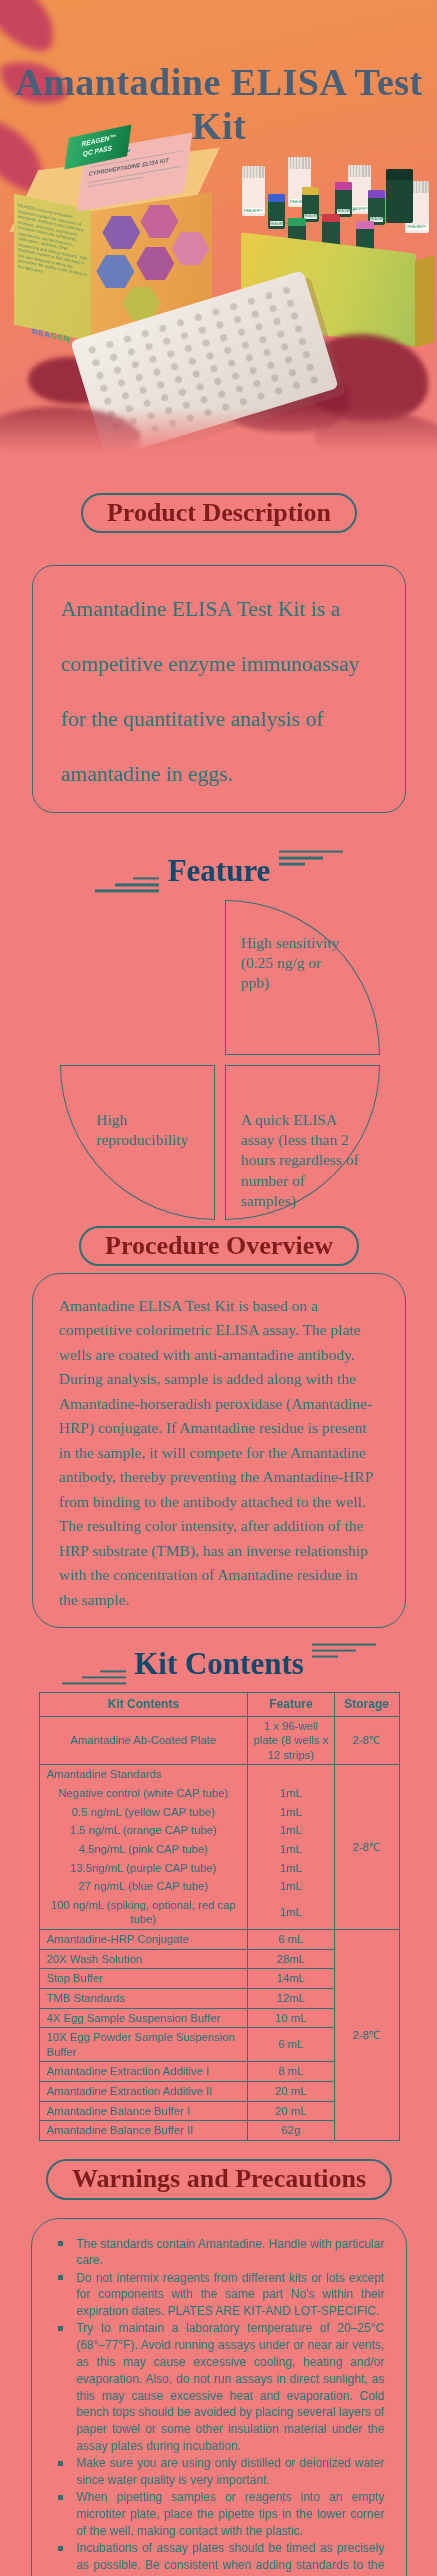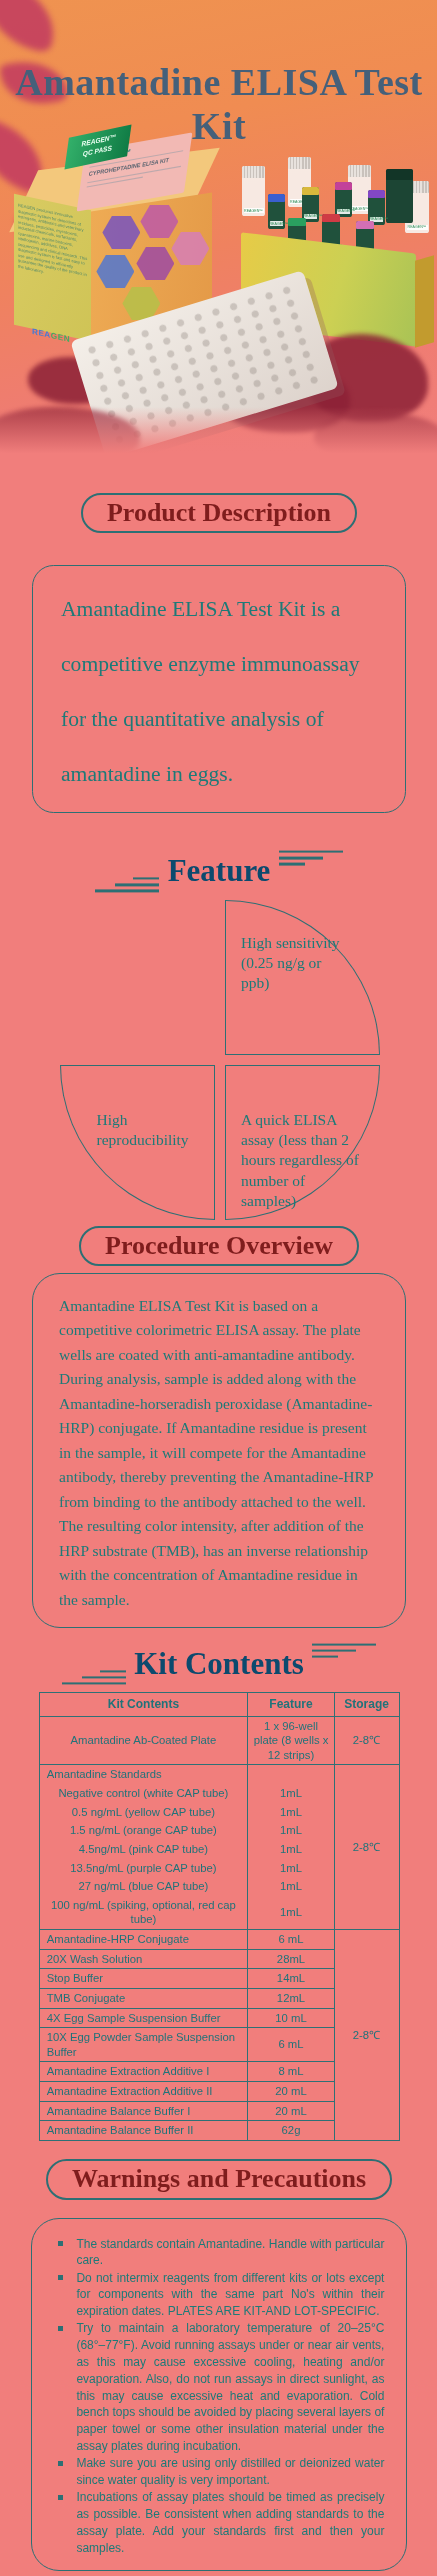--- a/index.html
+++ b/index.html
@@ -320,21 +320,21 @@
   </tr>
   <tr>
         <td class="lft">20X Wash Solution</td>
         <td>28mL</td>
       </tr>
   <tr>
         <td class="lft">Stop Buffer</td>
         <td>14mL</td>
       </tr>
   <tr>
-        <td class="lft">TMB Conjugate</td>
+        <td class="lft">TMB Standards</td>
         <td>12mL</td>
       </tr>
   <tr>
         <td class="lft">4X Egg Sample Suspension Buffer</td>
         <td>10 mL</td>
       </tr>
   <tr>
         <td class="lft">10X Egg Powder Sample Suspension Buffer</td>
         <td>6 mL</td>
       </tr>
@@ -359,17 +359,18 @@
 
 <div class="stadium-wrap" style="margin-top:18.5px;">
   <div class="stadium">Warnings and Precautions</div>
 </div>
 <div class="tealbox warn-box">
   <ul>
     <li>The standards contain Amantadine. Handle with particular care.</li>
     <li>Do not intermix reagents from different kits or lots except for components with the same part No's within their expiration dates. PLATES ARE KIT-AND LOT-SPECIFIC.</li>
     <li>Try to maintain a laboratory temperature of 20–25°C (68°–77°F). Avoid running assays under or near air vents, as this may cause excessive cooling, heating and/or evaporation. Also, do not run assays in direct sunlight, as this may cause excessive heat and evaporation. Cold bench tops should be avoided by placing several layers of paper towel or some other insulation material under the assay plates during incubation.</li>
     <li>Make sure you are using only distilled or deionized water since water quality is very important.</li>
+    <li>When pipetting samples or reagents into an empty microtiter plate, place the pipette tips in the lower corner of the well, making contact with the plastic.</li>
     <li>Incubations of assay plates should be timed as precisely as possible. Be consistent when adding standards to the assay plate. Add your standards first and then your samples.</li>
 
   </ul>
 </div>
 
 
 </body></html>

